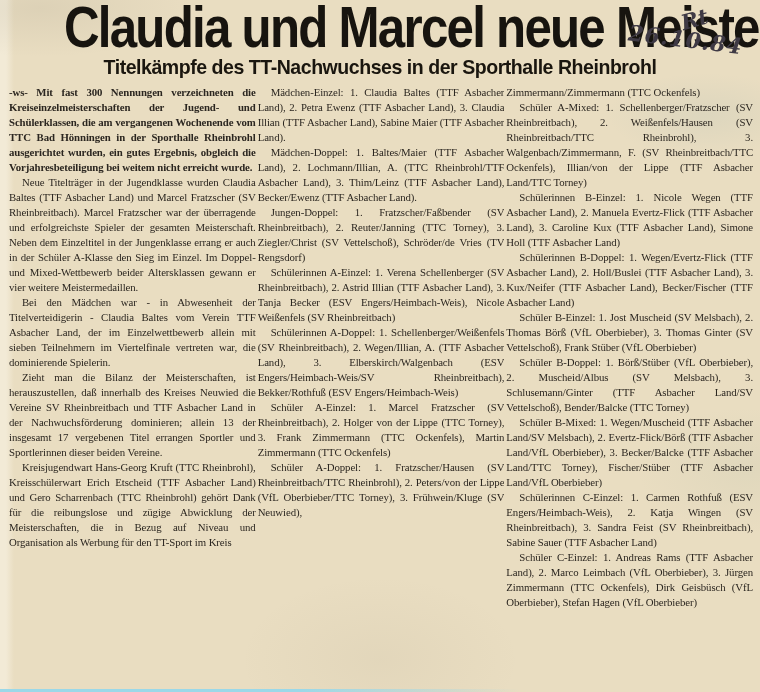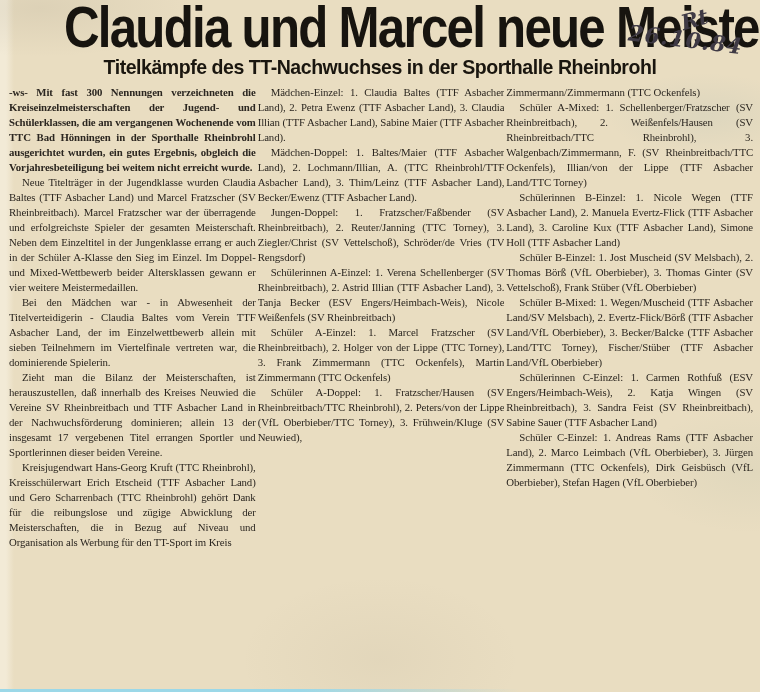--- a/index.html
+++ b/index.html
@@ -128,28 +128,31 @@
         <p>Neue Titelträger in der Jugendklasse wurden Claudia Baltes (TTF Asbacher Land) und Marcel Fratzscher (SV Rheinbreitbach). Marcel Fratzscher war der überragende und erfolgreichste Spieler der gesamten Meisterschaft. Neben dem Einzeltitel in der Jungenklasse errang er auch in der Schüler A-Klasse den Sieg im Einzel. Im Doppel- und Mixed-Wettbewerb beider Altersklassen gewann er vier weitere Meistermedaillen.</p>
         <p>Bei den Mädchen war - in Abwesenheit der Titelverteidigerin - Claudia Baltes vom Verein TTF Asbacher Land, der im Einzelwettbewerb allein mit sieben Teilnehmern im Viertelfinale vertreten war, die dominierende Spielerin.</p>
         <p>Zieht man die Bilanz der Meisterschaften, ist herauszustellen, daß innerhalb des Kreises Neuwied die Vereine SV Rheinbreitbach und TTF Asbacher Land in der Nachwuchsförderung dominieren; allein 13 der insgesamt 17 vergebenen Titel errangen Sportler und Sportlerinnen dieser beiden Vereine.</p>
         <p>Kreisjugendwart Hans-Georg Kruft (TTC Rheinbrohl), Kreisschülerwart Erich Etscheid (TTF Asbacher Land) und Gero Scharrenbach (TTC Rheinbrohl) gehört Dank für die reibungslose und zügige Abwicklung der Meisterschaften, die in Bezug auf Niveau und Organisation als Werbung für den TT-Sport im Kreis</p>
       </div>
     <div class="col" id="col-1">
         <p><b>Mädchen-Einzel:</b> 1. Claudia Baltes (TTF Asbacher Land), 2. Petra Ewenz (TTF Asbacher Land), 3. Claudia Illian (TTF Asbacher Land), Sabine Maier (TTF Asbacher Land).</p>
         <p><b>Mädchen-Doppel:</b> 1. Baltes/Maier (TTF Asbacher Land), 2. Lochmann/Illian, A. (TTC Rheinbrohl/TTF Asbacher Land), 3. Thim/Leinz (TTF Asbacher Land), Becker/Ewenz (TTF Asbacher Land).</p>
         <p><b>Jungen-Doppel:</b> 1. Fratzscher/Faßbender (SV Rheinbreitbach), 2. Reuter/Janning (TTC Torney), 3. Ziegler/Christ (SV Vettelschoß), Schröder/de Vries (TV Rengsdorf)</p>
         <p><b>Schülerinnen A-Einzel:</b> 1. Verena Schellenberger (SV Rheinbreitbach), 2. Astrid Illian (TTF Asbacher Land), 3. Tanja Becker (ESV Engers/Heimbach-Weis), Nicole Weißenfels (SV Rheinbreitbach)</p>
+        <p><b>Schülerinnen A-Doppel:</b> 1. Schellenberger/Weißenfels (SV Rheinbreitbach), 2. Wegen/Illian, A. (TTF Asbacher Land), 3. Elberskirch/Walgenbach (ESV Engers/Heimbach-Weis/SV Rheinbreitbach), Bekker/Rothfuß (ESV Engers/Heimbach-Weis)</p>
         <p><b>Schüler A-Einzel:</b> 1. Marcel Fratzscher (SV Rheinbreitbach), 2. Holger von der Lippe (TTC Torney), 3. Frank Zimmermann (TTC Ockenfels), Martin Zimmermann (TTC Ockenfels)</p>
         <p><b>Schüler A-Doppel:</b> 1. Fratzscher/Hausen (SV Rheinbreitbach/TTC Rheinbrohl), 2. Peters/von der Lippe (VfL Oberbieber/TTC Torney), 3. Frühwein/Kluge (SV Neuwied),</p>
       </div>
     <div class="col" id="col-2">
         <p class="noindent">Zimmermann/Zimmermann (TTC Ockenfels)</p>
         <p><b>Schüler A-Mixed:</b> 1. Schellenberger/Fratzscher (SV Rheinbreitbach), 2. Weißenfels/Hausen (SV Rheinbreitbach/TTC Rheinbrohl), 3. Walgenbach/Zimmermann, F. (SV Rheinbreitbach/TTC Ockenfels), Illian/von der Lippe (TTF Asbacher Land/TTC Torney)</p>
         <p><b>Schülerinnen B-Einzel:</b> 1. Nicole Wegen (TTF Asbacher Land), 2. Manuela Evertz-Flick (TTF Asbacher Land), 3. Caroline Kux (TTF Asbacher Land), Simone Holl (TTF Asbacher Land)</p>
+        <p><b>Schülerinnen B-Doppel:</b> 1. Wegen/Evertz-Flick (TTF Asbacher Land), 2. Holl/Buslei (TTF Asbacher Land), 3. Kux/Neifer (TTF Asbacher Land), Becker/Fischer (TTF Asbacher Land)</p>
         <p><b>Schüler B-Einzel:</b> 1. Jost Muscheid (SV Melsbach), 2. Thomas Börß (VfL Oberbieber), 3. Thomas Ginter (SV Vettelschoß), Frank Stüber (VfL Oberbieber)</p>
+        <p><b>Schüler B-Doppel:</b> 1. Börß/Stüber (VfL Oberbieber), 2. Muscheid/Albus (SV Melsbach), 3. Schlusemann/Ginter (TTF Asbacher Land/SV Vettelschoß), Bender/Balcke (TTC Torney)</p>
         <p><b>Schüler B-Mixed:</b> 1. Wegen/Muscheid (TTF Asbacher Land/SV Melsbach), 2. Evertz-Flick/Börß (TTF Asbacher Land/VfL Oberbieber), 3. Becker/Balcke (TTF Asbacher Land/TTC Torney), Fischer/Stüber (TTF Asbacher Land/VfL Oberbieber)</p>
         <p><b>Schülerinnen C-Einzel:</b> 1. Carmen Rothfuß (ESV Engers/Heimbach-Weis), 2. Katja Wingen (SV Rheinbreitbach), 3. Sandra Feist (SV Rheinbreitbach), Sabine Sauer (TTF Asbacher Land)</p>
         <p><b>Schüler C-Einzel:</b> 1. Andreas Rams (TTF Asbacher Land), 2. Marco Leimbach (VfL Oberbieber), 3. Jürgen Zimmermann (TTC Ockenfels), Dirk Geisbüsch (VfL Oberbieber), Stefan Hagen (VfL Oberbieber)</p>
       </div>
   </div>
 
   <div class="scan-edge-bottom"></div>
 
 </div>
 

